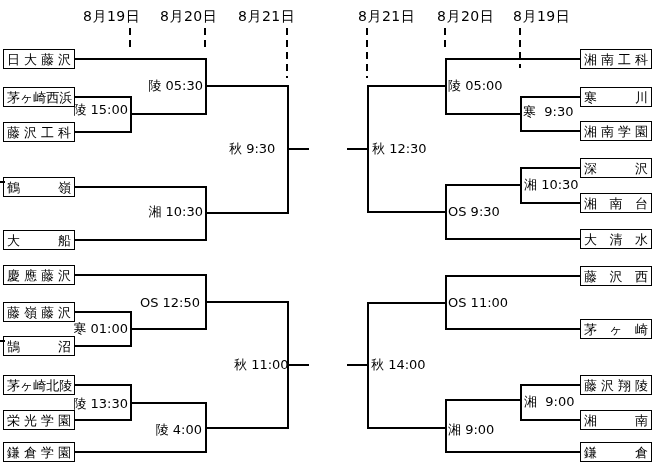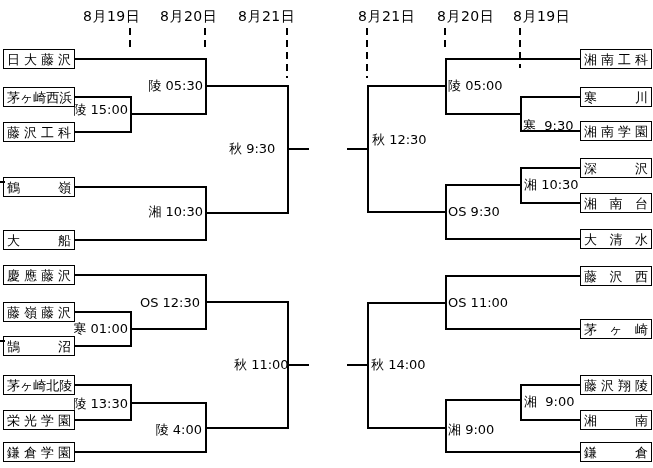--- a/index.html
+++ b/index.html
@@ -98,29 +98,29 @@
       <span class="nm spread"><span>湘</span><span>南</span></span>
     </div>
   <div class="tbox" style="left:580px;top:442px">
       <span class="nm spread"><span>鎌</span><span>倉</span></span>
     </div>
 
   <div class="lbl" style="right:450px;top:78px">陵 05:30</div>
   <div class="lbl" style="right:525px;top:102px">陵 15:00</div>
   <div class="lbl" style="left:229px;top:141px">秋 9:30</div>
   <div class="lbl" style="right:450px;top:204px">湘 10:30</div>
-  <div class="lbl" style="right:453px;top:295px">OS 12:30</div>
+  <div class="lbl" style="right:453px;top:295px">OS 12:50</div>
   <div class="lbl" style="right:525px;top:321px">寒 01:00</div>
   <div class="lbl" style="left:234px;top:357px">秋 11:00</div>
   <div class="lbl" style="right:525px;top:396px">陵 13:30</div>
   <div class="lbl" style="right:451px;top:422px">陵 4:00</div>
 
   <div class="lbl" style="left:448px;top:78px">陵 05:00</div>
-  <div class="lbl" style="left:523px;top:118px">寒  9:30</div>
-  <div class="lbl" style="left:372px;top:132px">秋 12:30</div>
+  <div class="lbl" style="left:523px;top:104px">寒  9:30</div>
+  <div class="lbl" style="left:372px;top:141px">秋 12:30</div>
   <div class="lbl" style="left:524px;top:177px">湘 10:30</div>
   <div class="lbl" style="left:448px;top:204px">OS 9:30</div>
   <div class="lbl" style="left:448px;top:295px">OS 11:00</div>
   <div class="lbl" style="left:371px;top:357px">秋 14:00</div>
   <div class="lbl" style="left:524px;top:394px">湘  9:00</div>
   <div class="lbl" style="left:448px;top:422px">湘 9:00</div>
 
   <i class="ln" style="left:75px;top:58px;width:132px;height:2px"></i>
   <i class="ln" style="left:75px;top:96px;width:57px;height:2px"></i>
   <i class="ln" style="left:75px;top:131px;width:57px;height:2px"></i>

